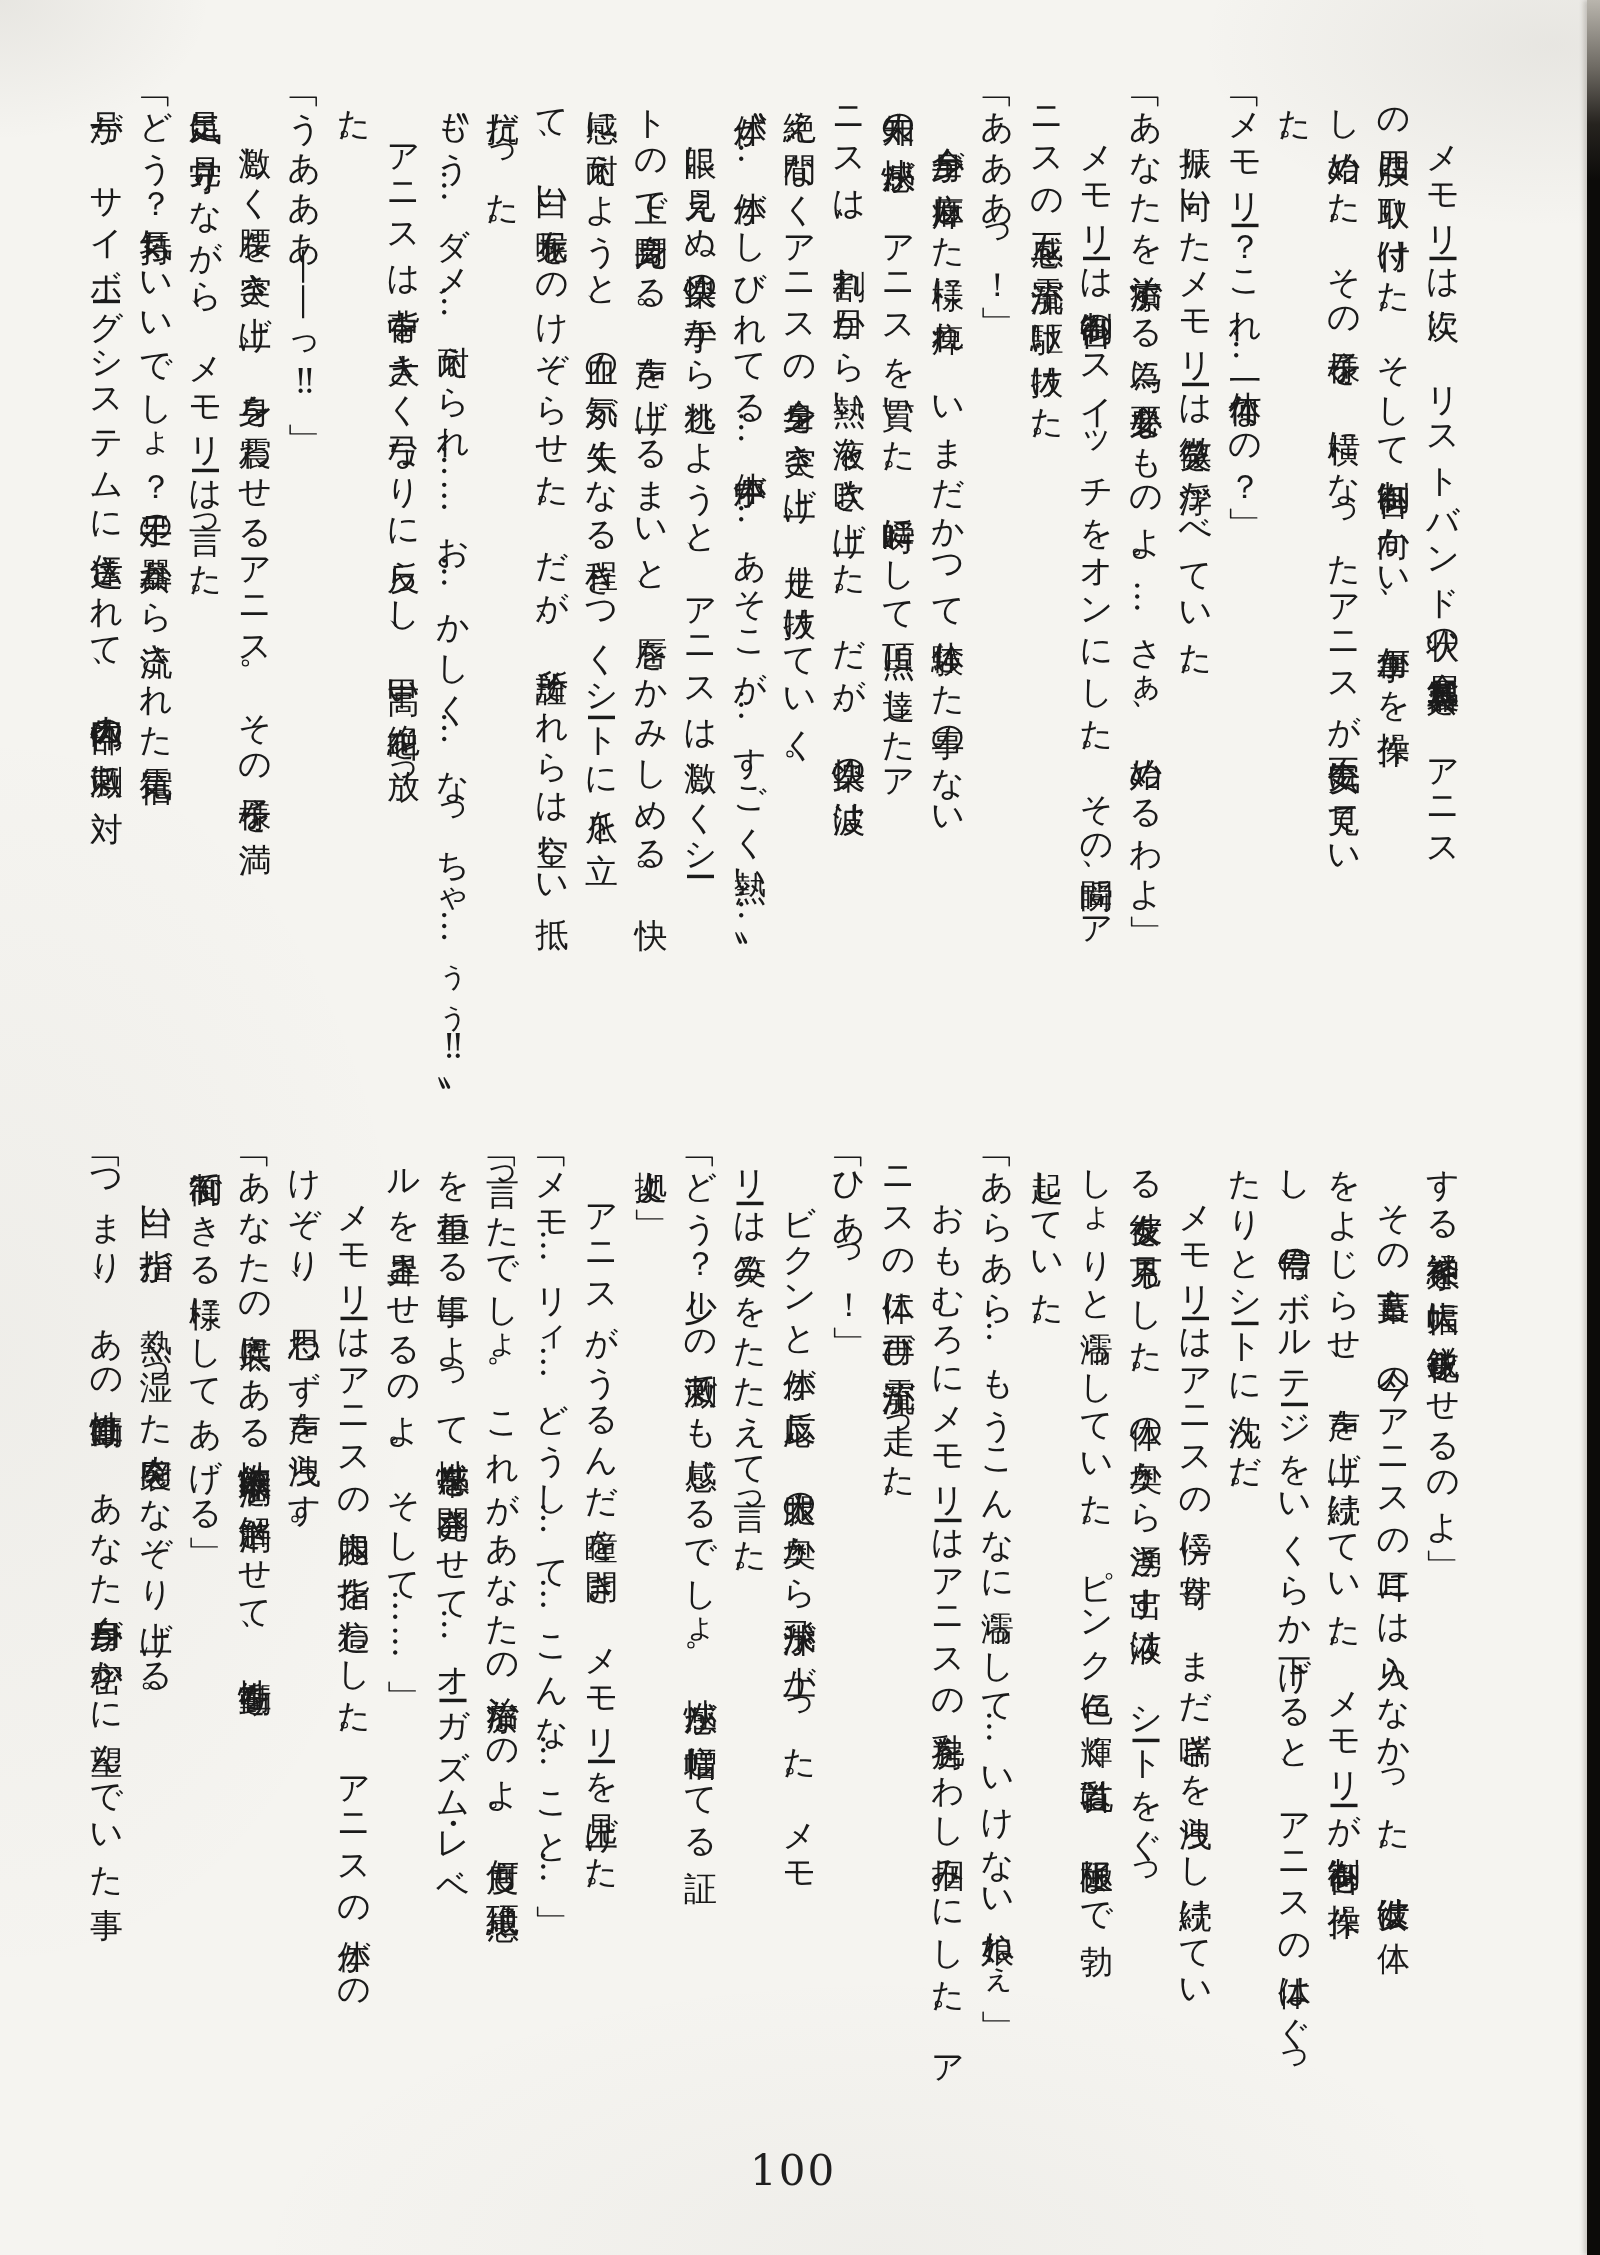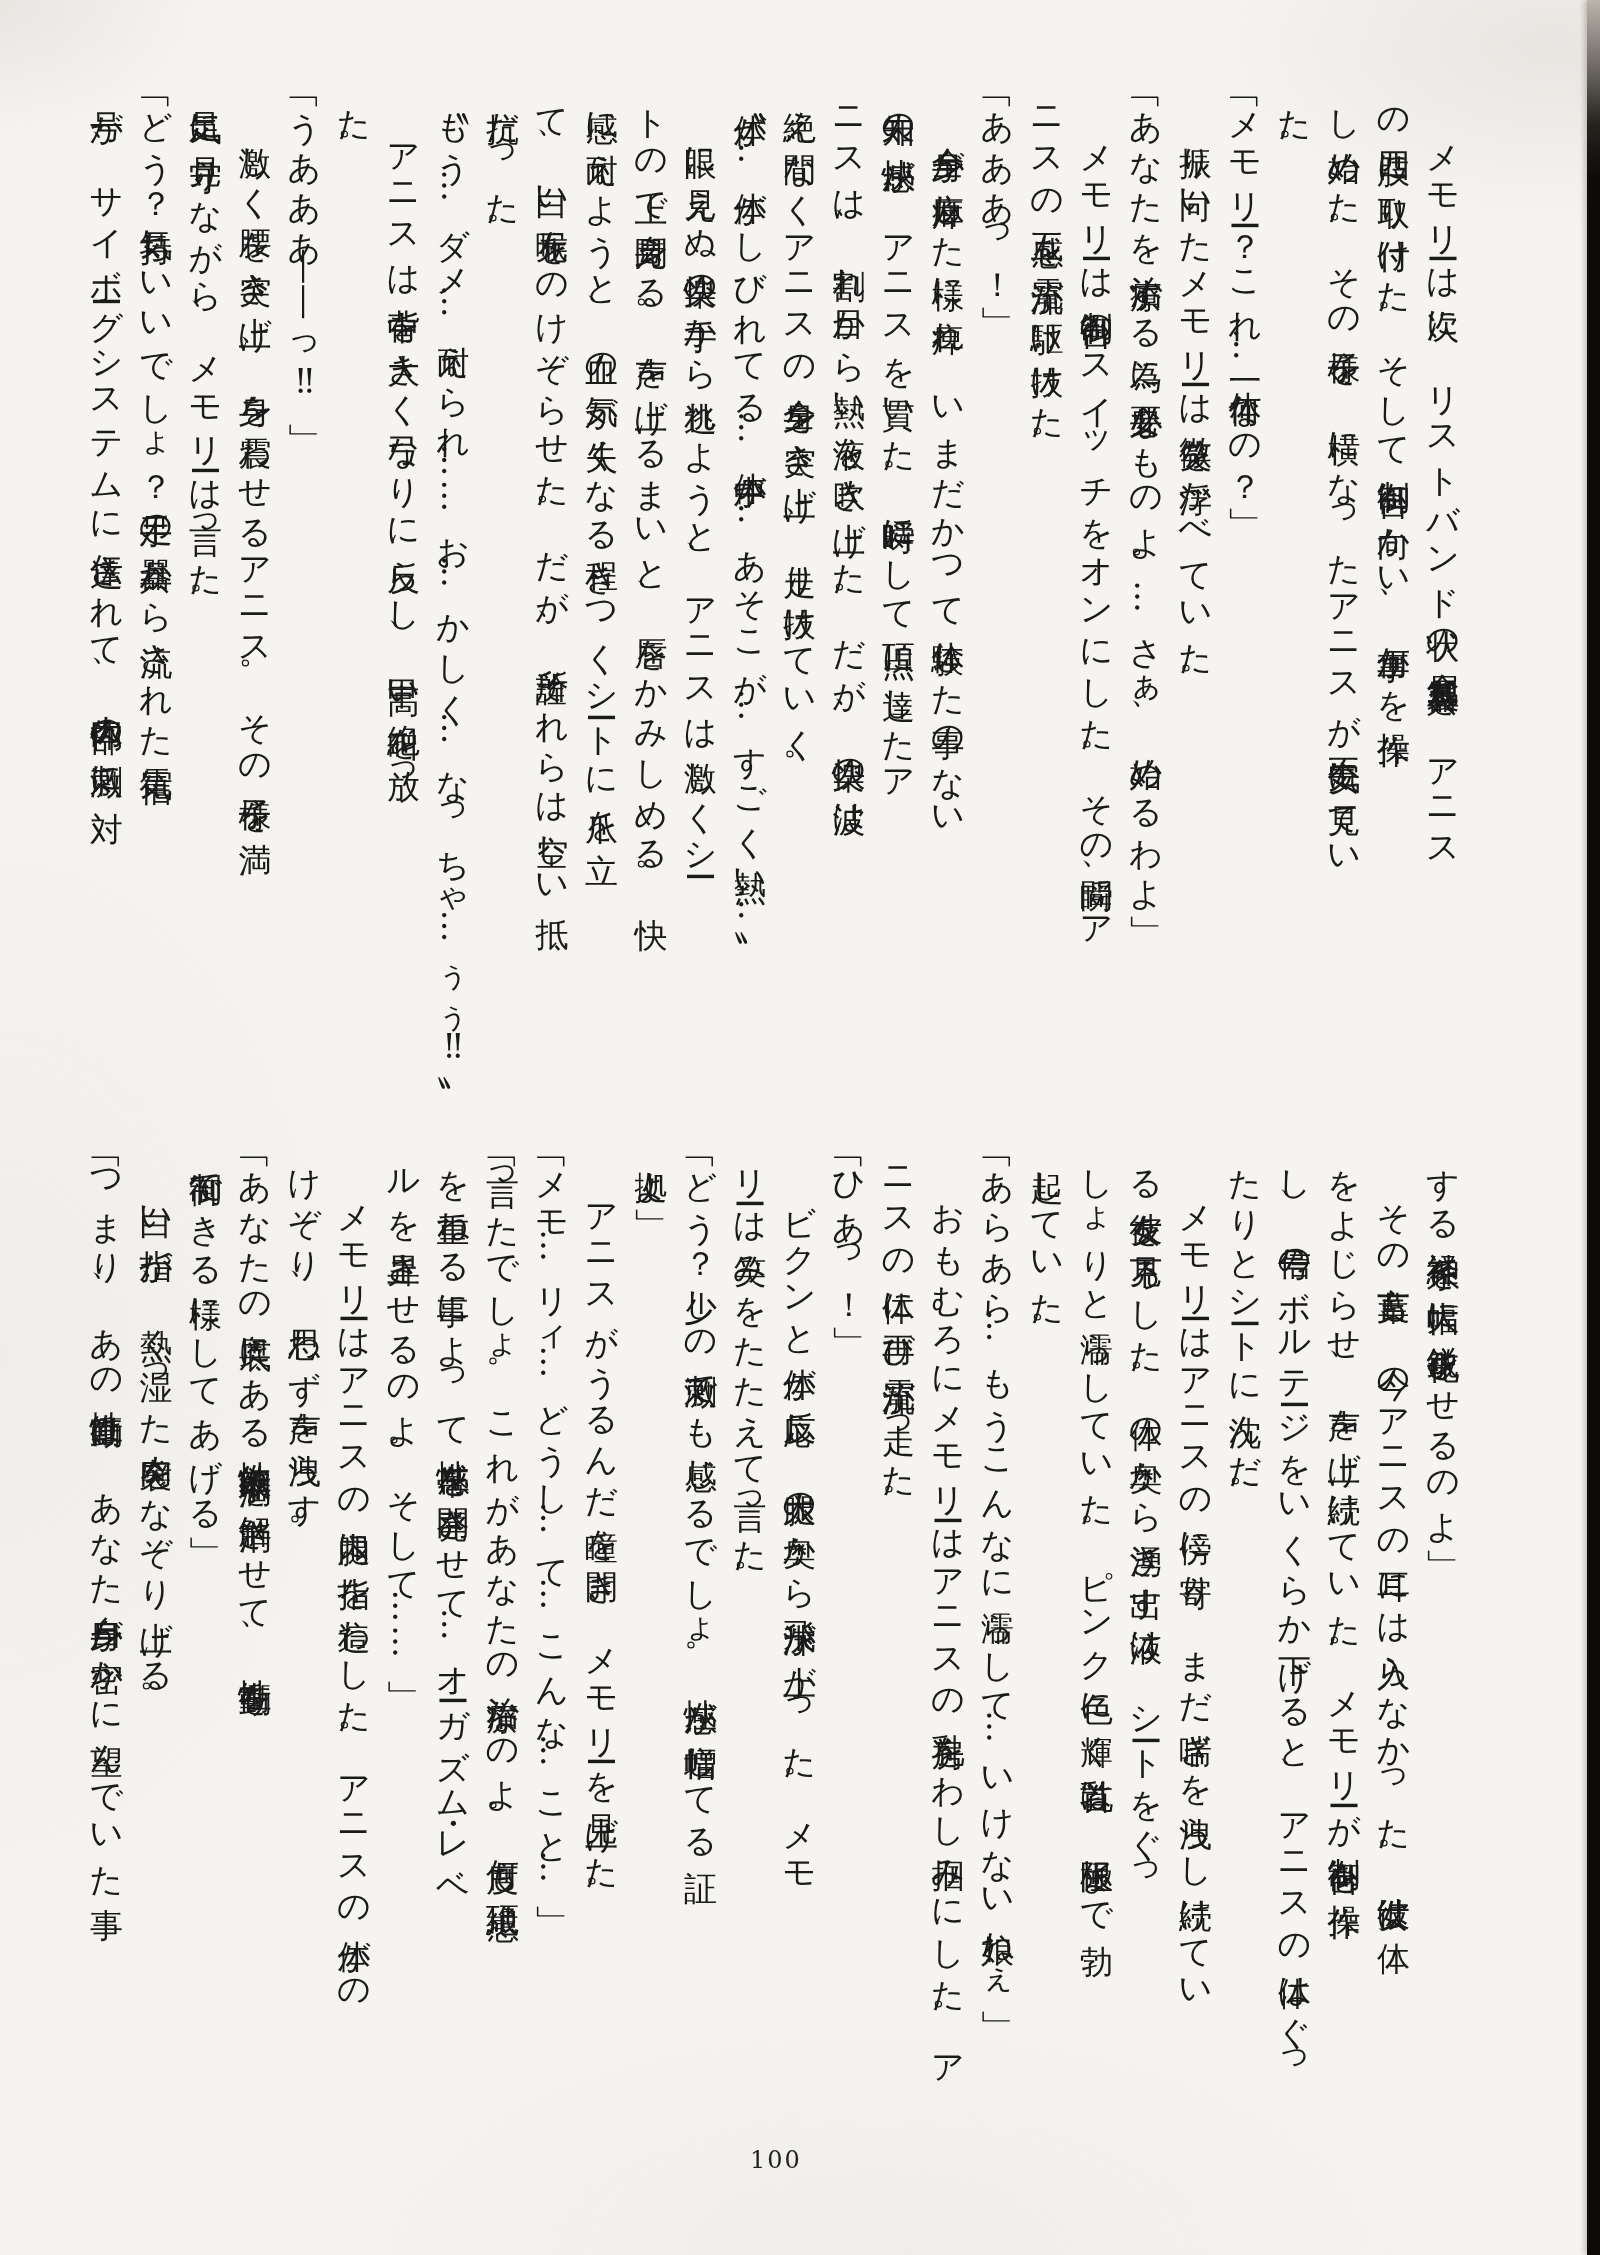--- a/index.html
+++ b/index.html
@@ -58,21 +58,21 @@
     height: 1000px;
   }
   .tcol {
     line-height: 49.5px;
     white-space: nowrap;
   }
   .pagenum {
     position: absolute;
     left: 750px;
     top: 2146px;
-    font-size: 24px;
+    font-size: 42px;
     letter-spacing: 2px;
     color: #1f1f1f;
     font-family: "DejaVu Serif", "Liberation Serif", serif;
   }
 </style>
 </head>
 <body>
 
 <div class="page">
   <div class="edge-right"></div>

